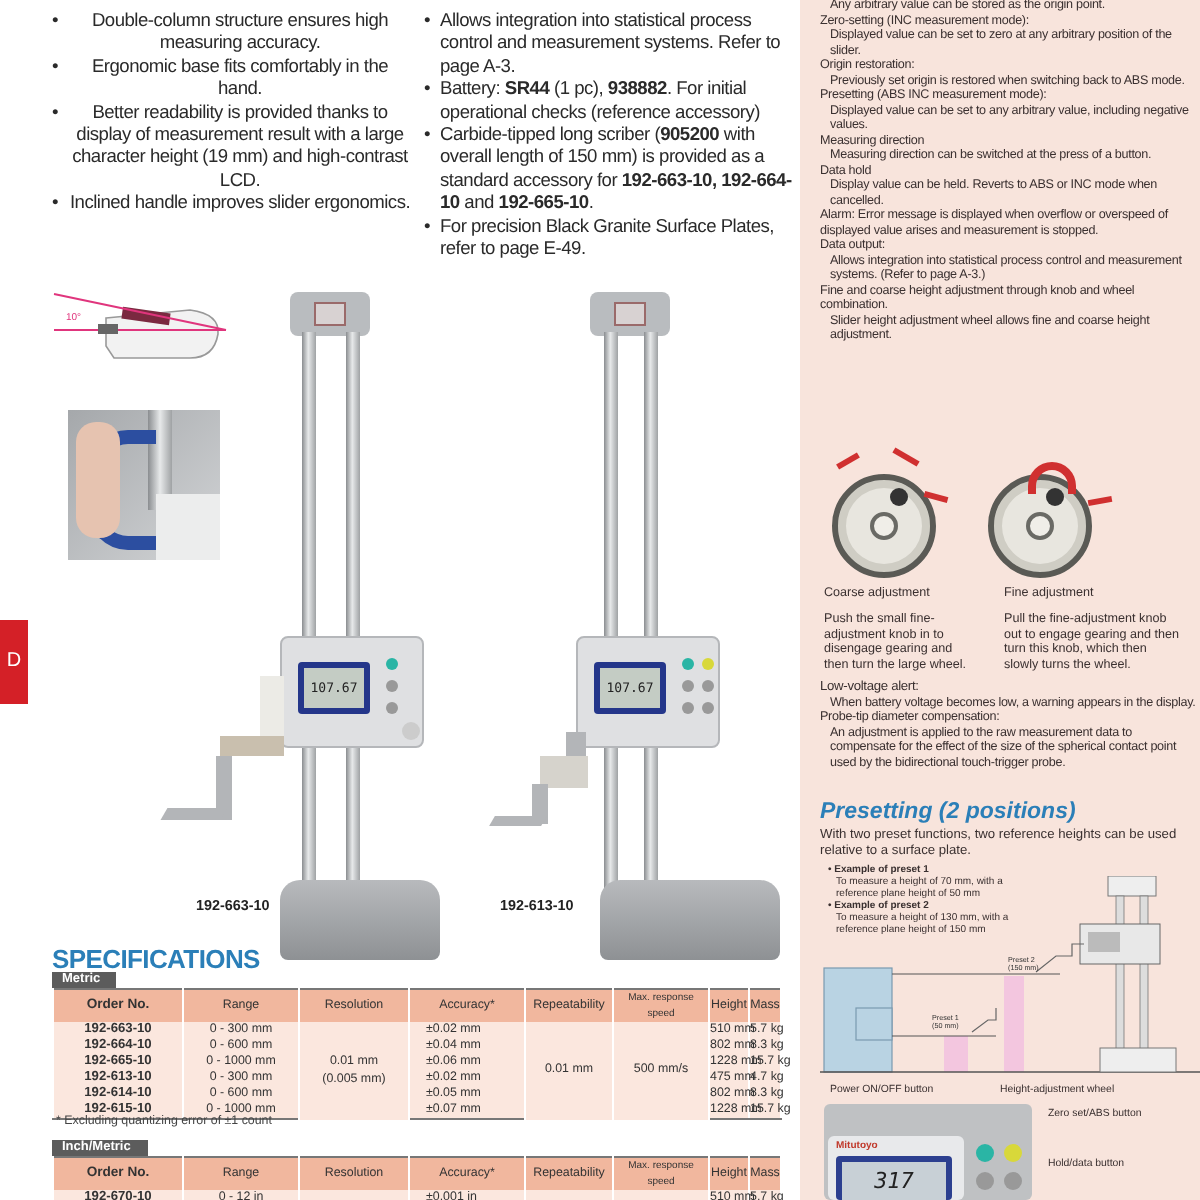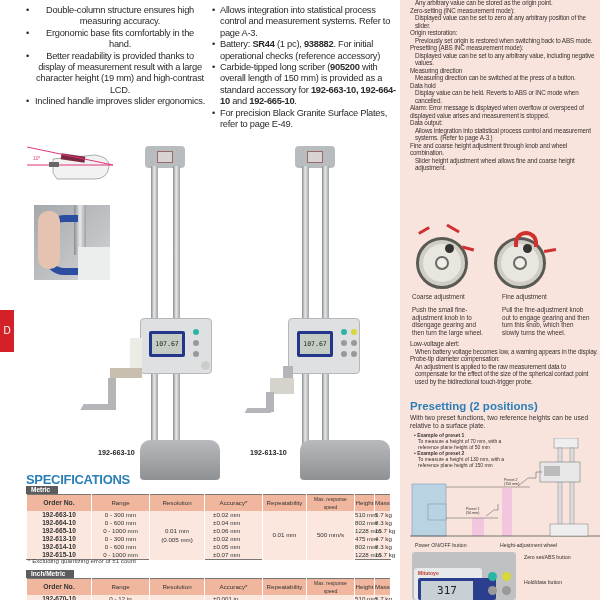--- a/index.html
+++ b/index.html
@@ -19,21 +19,21 @@
   .features .fd { padding-left: 5px; }
   .features .first { margin-top: -1px; }
 
   .wheels { position: absolute; left: 410px; top: 225px; width: 185px; height: 115px; }
   .wheel { position: absolute; top: 12px; width: 52px; height: 52px; border-radius: 50%; background: #e8e6df; border: 3px solid #5a5a55; box-shadow: inset 0 0 0 4px #cfcdc4; }
   .wheel .hub { position: absolute; left: 16px; top: 16px; width: 14px; height: 14px; border-radius: 50%; border: 2px solid #6a6a65; background: #f0eee8; }
   .wheel .knob { position: absolute; left: 26px; top: 4px; width: 9px; height: 9px; border-radius: 50%; background: #333; }
   .arrow { position: absolute; height: 3px; background: #d03030; }
   .wcap { position: absolute; font-size: 6.3px; line-height: 7.5px; color: #3a3030; }
 
-  .presetting-title { position: absolute; left: 410px; top: 400px; font-size: 11.5px; font-weight: bold; color: #2b7fb8; }
+  .presetting-title { position: absolute; left: 410px; top: 400px; font-size: 11.5px; font-weight: bold; color: #2b7fb8; font-style: italic; }
   .presetting-desc { position: absolute; left: 410px; top: 414px; width: 185px; font-size: 6.6px; line-height: 8px; color: #3a3030; }
   .presets { position: absolute; left: 414px; top: 432px; font-size: 5px; line-height: 6px; color: #3a3030; }
   .presets .pt { font-weight: bold; }
   .presets .pd { padding-left: 4px; }
 
   .diagram { position: absolute; left: 410px; top: 438px; width: 190px; height: 100px; }
   .callouts { position: absolute; left: 400px; top: 540px; width: 200px; height: 60px; font-size: 5.2px; color: #3a3030; }
   .col-top { position: absolute; width: 40px; height: 22px; background: #b9bcbf; border-radius: 4px; }
   .col-top .logo { position: absolute; left: 12px; top: 5px; width: 16px; height: 12px; border: 1px solid #9a6a6a; background: #d8d2d2; }
   .pillar { position: absolute; width: 7px; background: linear-gradient(90deg,#8a8d90,#e7e9ea 45%,#9fa2a4); }
@@ -232,21 +232,21 @@
 </svg>
 
 <div class="callouts">
   <div style="position:absolute;left:15px;top:2px;">Power ON/OFF button</div>
   <div style="position:absolute;left:100px;top:2px;">Height-adjustment wheel</div>
   <div style="position:absolute;left:124px;top:14px;">Zero set/ABS button</div>
   <div style="position:absolute;left:124px;top:39px;">Hold/data button</div>
   <div style="position:absolute;left:12px;top:12px;width:104px;height:48px;background:#bfc1c3;border-radius:3px;"></div>
   <div style="position:absolute;left:14px;top:28px;width:68px;height:32px;background:#e8e9eb;border-radius:3px;">
     <div style="position:absolute;left:4px;top:2px;font-size:5px;font-weight:bold;color:#c0392b;">Mitutoyo</div>
-    <div style="position:absolute;left:4px;top:10px;width:78px;height:22px;background:#2c3f8f;border-radius:2px;">
+    <div style="position:absolute;left:4px;top:10px;width:58px;height:22px;background:#2c3f8f;border-radius:2px;font-style:italic;">
       <div style="position:absolute;left:3px;top:3px;width:52px;height:19px;background:#c8d0d6;font-family:'DejaVu Sans Mono',monospace;font-size:11px;color:#222;text-align:center;line-height:19px;">317</div>
     </div>
   </div>
   <div style="position:absolute;left:88px;top:32px;width:9px;height:9px;border-radius:50%;background:#2ab5a5;"></div>
   <div style="position:absolute;left:102px;top:32px;width:9px;height:9px;border-radius:50%;background:#d8d83a;"></div>
   <div style="position:absolute;left:88px;top:46px;width:9px;height:9px;border-radius:50%;background:#999;"></div>
   <div style="position:absolute;left:102px;top:46px;width:9px;height:9px;border-radius:50%;background:#999;"></div>
 </div>
 
 <div class="spec-title">SPECIFICATIONS</div>

